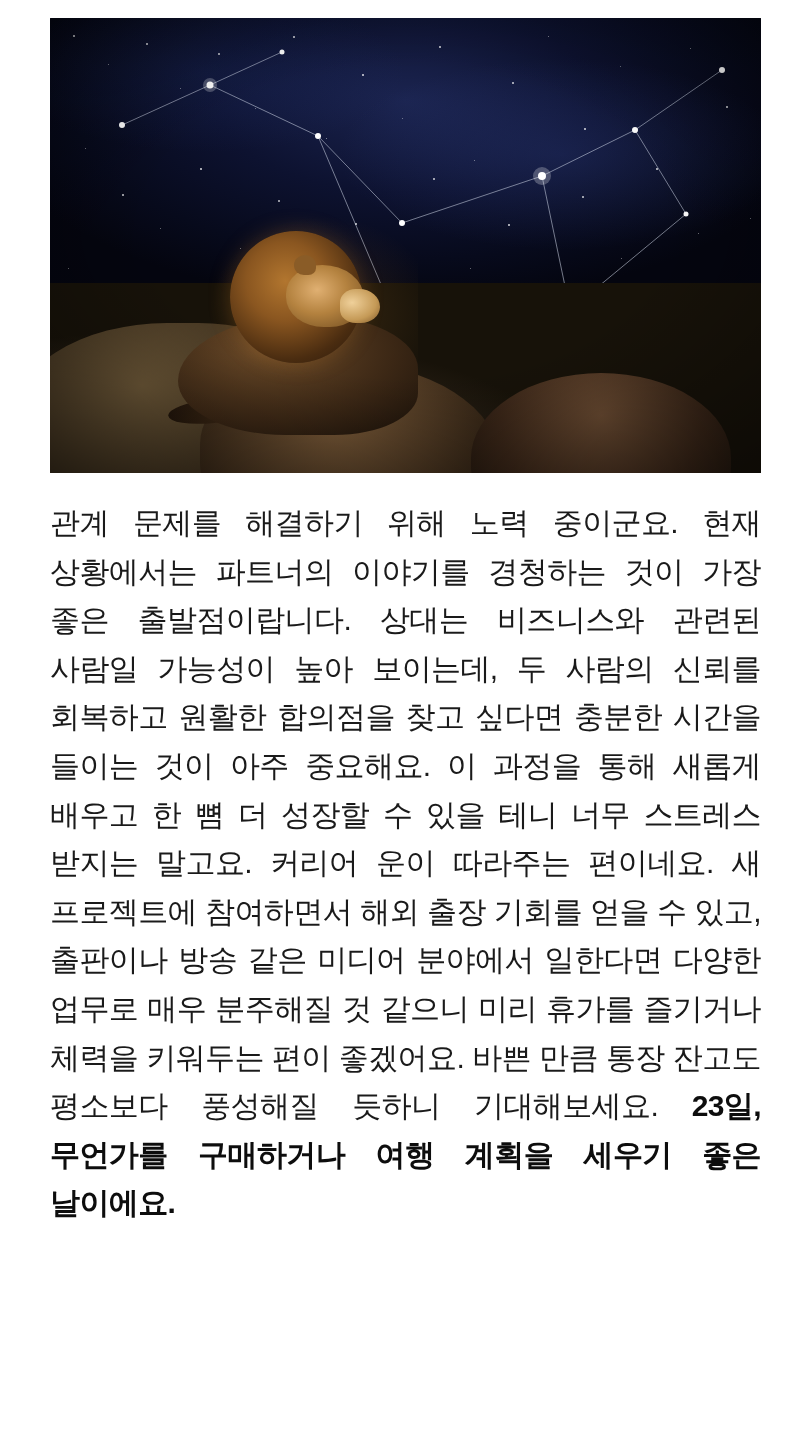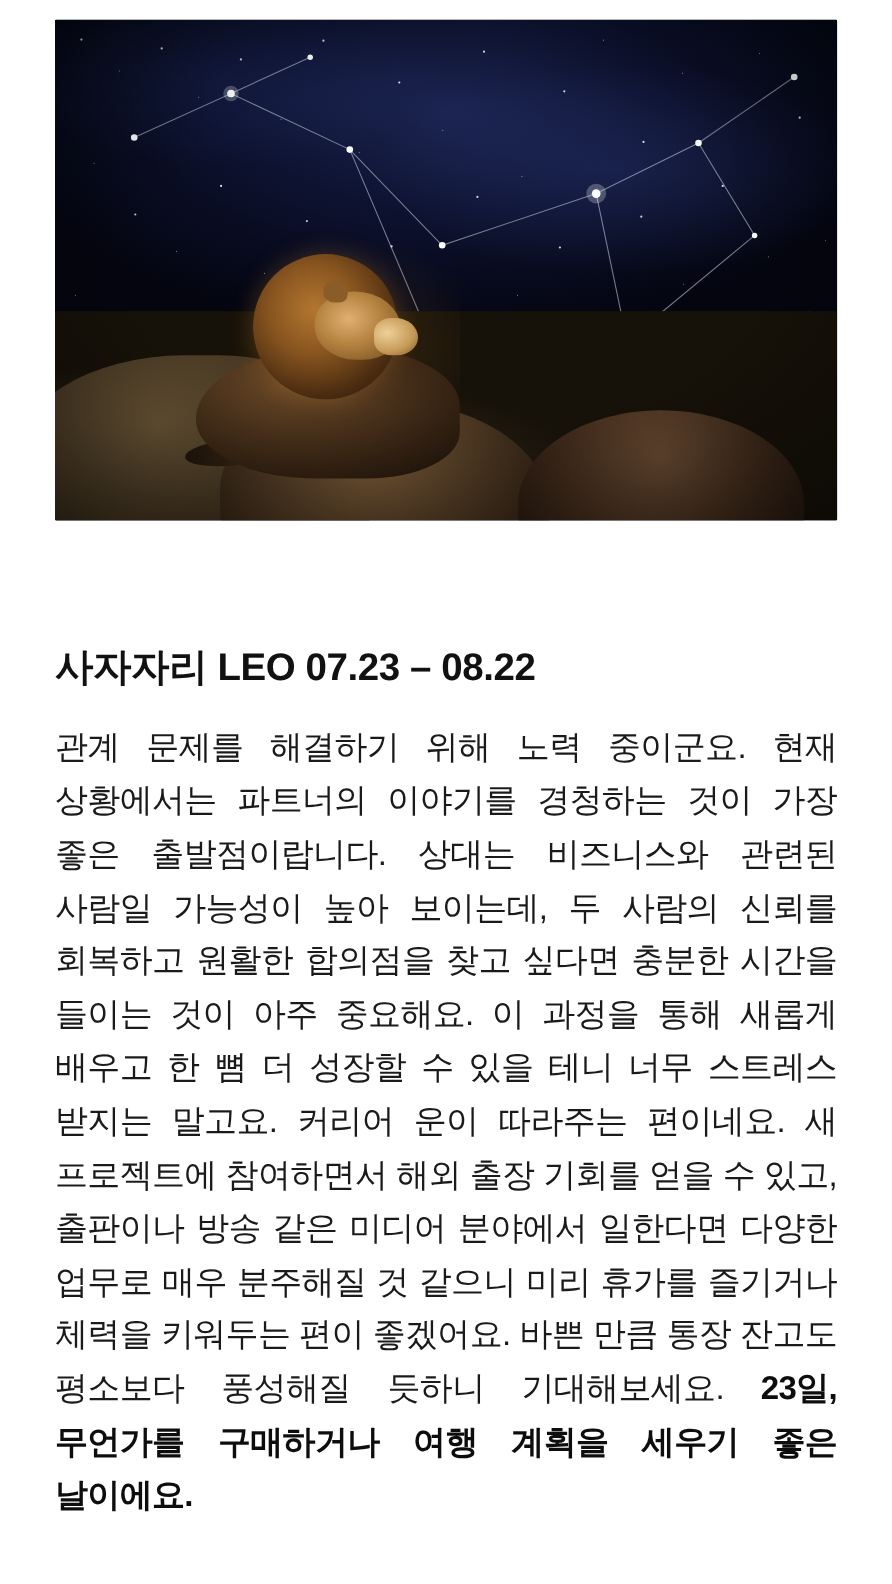--- a/index.html
+++ b/index.html
@@ -280,17 +280,16 @@
       <div class="lion-body"></div>
       <div class="lion-mane"></div>
       <div class="lion-head"></div>
       <div class="lion-ear"></div>
       <div class="lion-muzzle"></div>
     </div>
 
     <div class="vignette"></div>
   </div>
 
-  <h1 class="title">사자자리 LEO 07.23 – 08.22</h1>
 
   <p class="body-copy"><span>관계 문제를 해결하기 위해 노력 중이군요. 현재 상황에서는 파트너의 이야기를 경청하는 것이 가장 좋은 출발점이랍니다. 상대는 비즈니스와 관련된 사람일 가능성이 높아 보이는데, 두 사람의 신뢰를 회복하고 원활한 합의점을 찾고 싶다면 충분한 시간을 들이는 것이 아주 중요해요. 이 과정을 통해 새롭게 배우고 한 뼘 더 성장할 수 있을 테니 너무 스트레스 받지는 말고요. 커리어 운이 따라주는 편이네요. 새 프로젝트에 참여하면서 해외 출장 기회를 얻을 수 있고, 출판이나 방송 같은 미디어 분야에서 일한다면 다양한 업무로 매우 분주해질 것 같으니 미리 휴가를 즐기거나 체력을 키워두는 편이 좋겠어요. 바쁜 만큼 통장 잔고도 평소보다 풍성해질 듯하니 기대해보세요. </span><span class="em">23일, 무언가를 구매하거나 여행 계획을 세우기 좋은 날이에요.</span></p>
 
 </div>
 
 </body></html>

